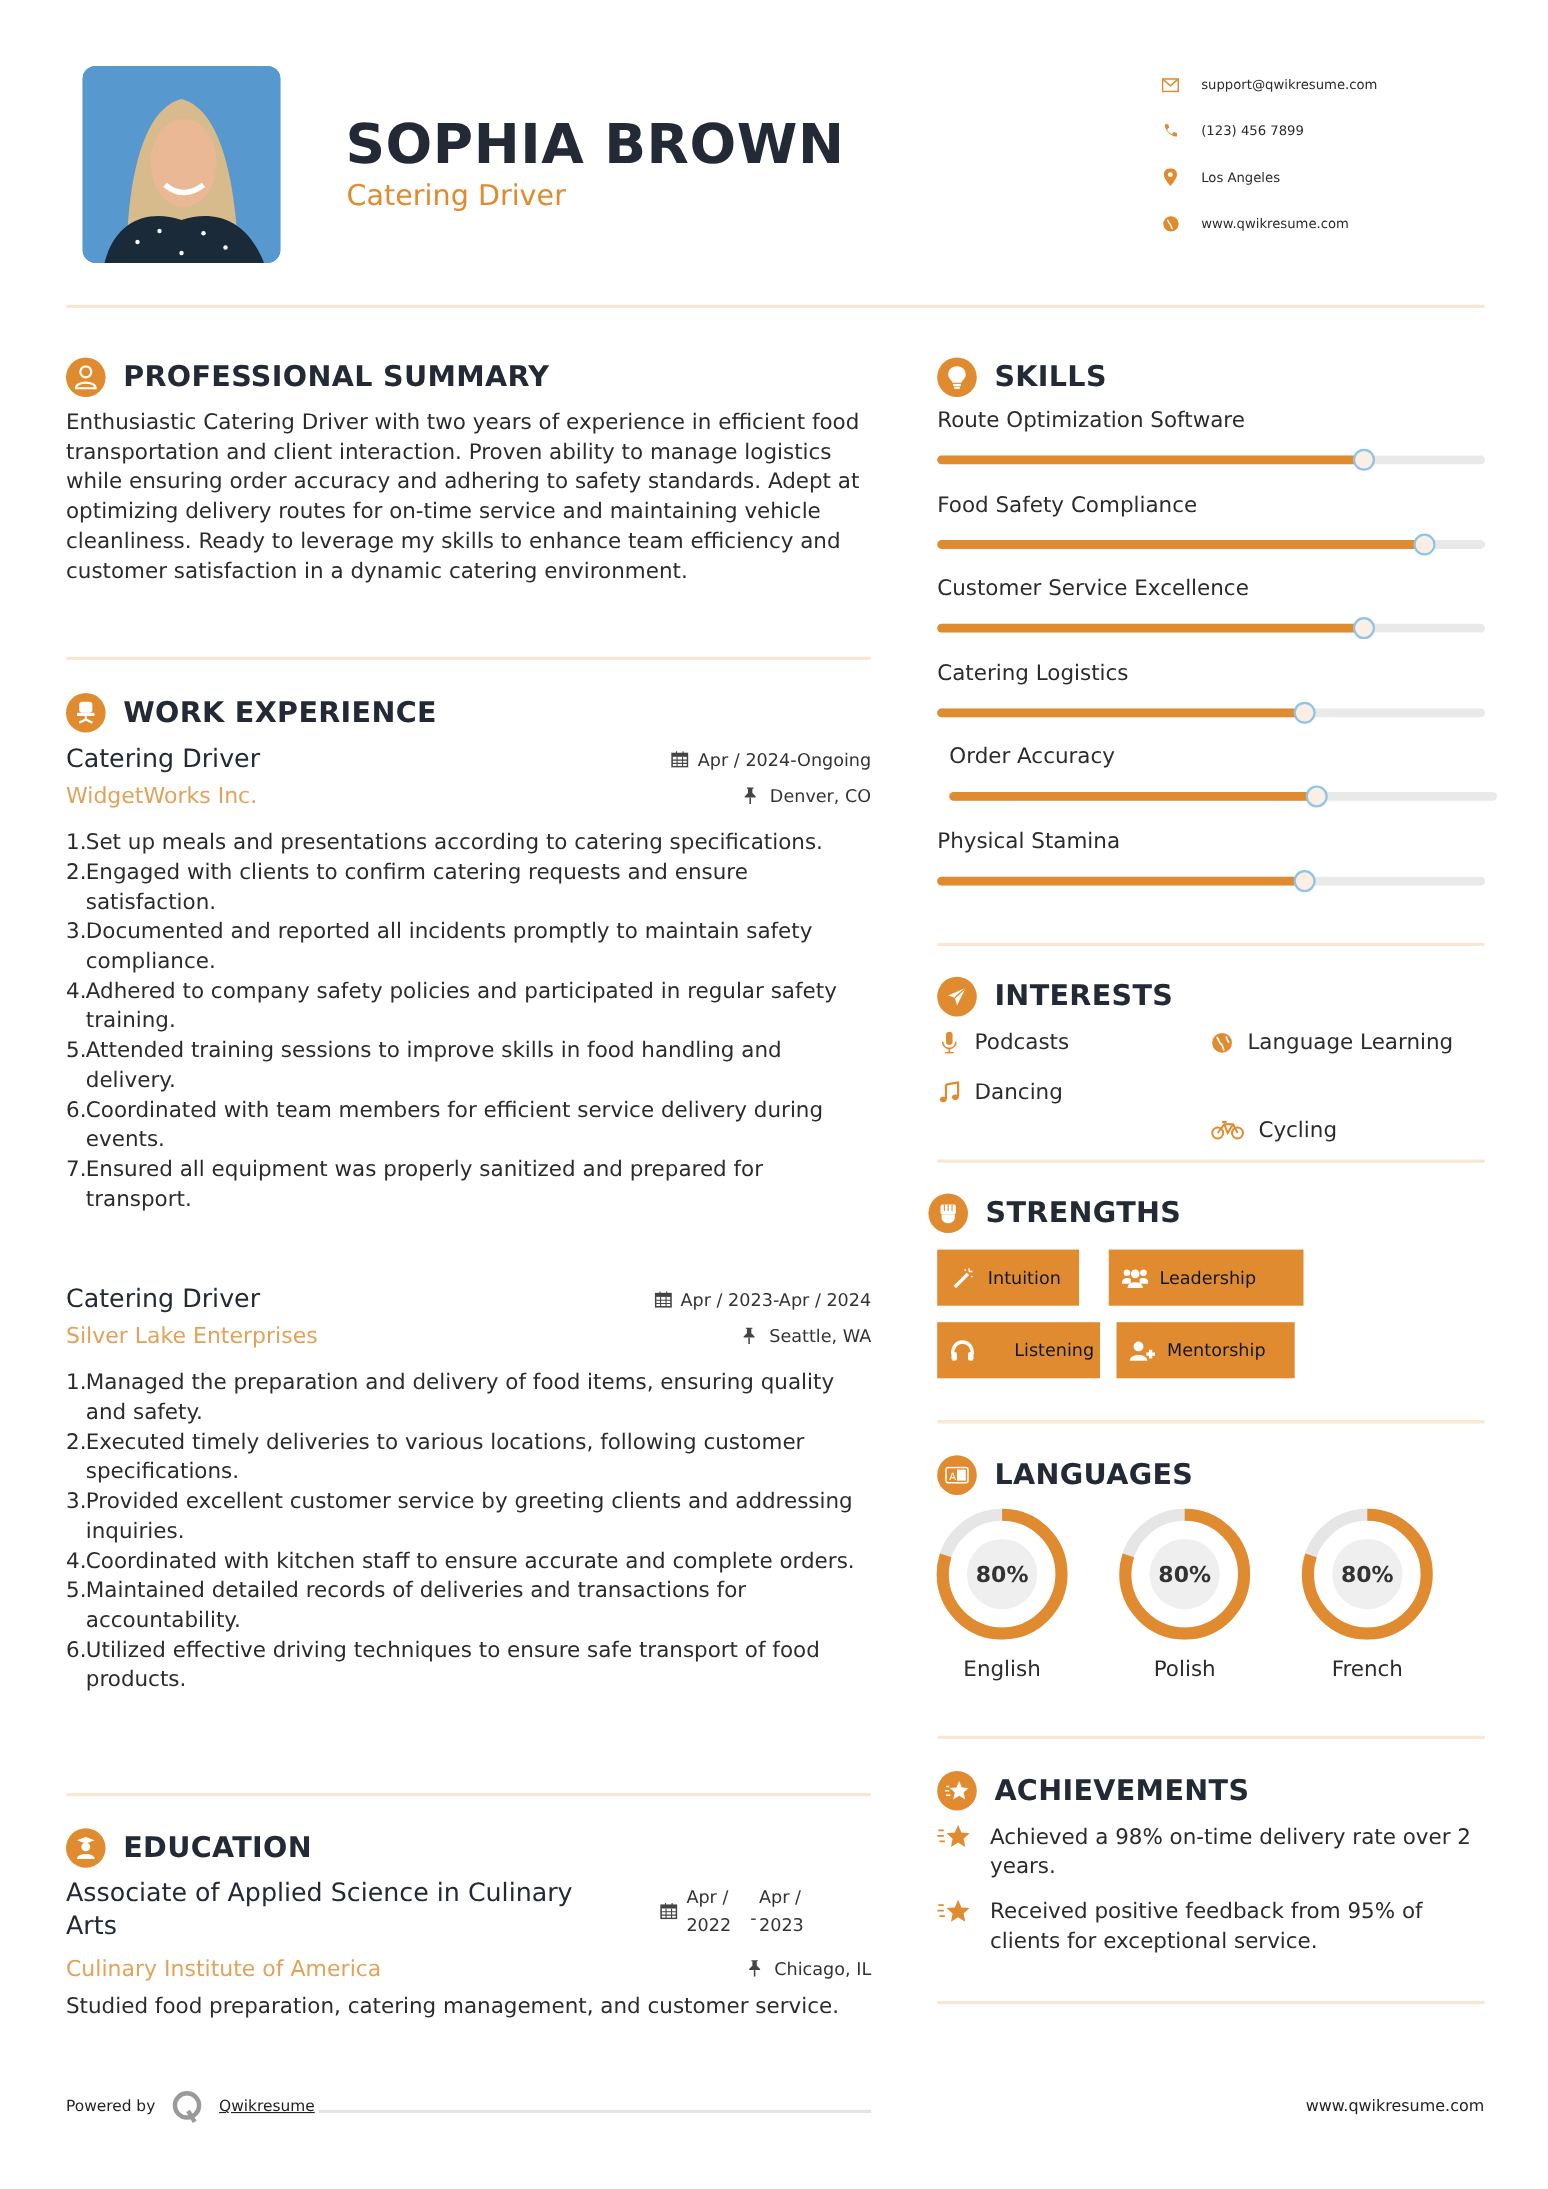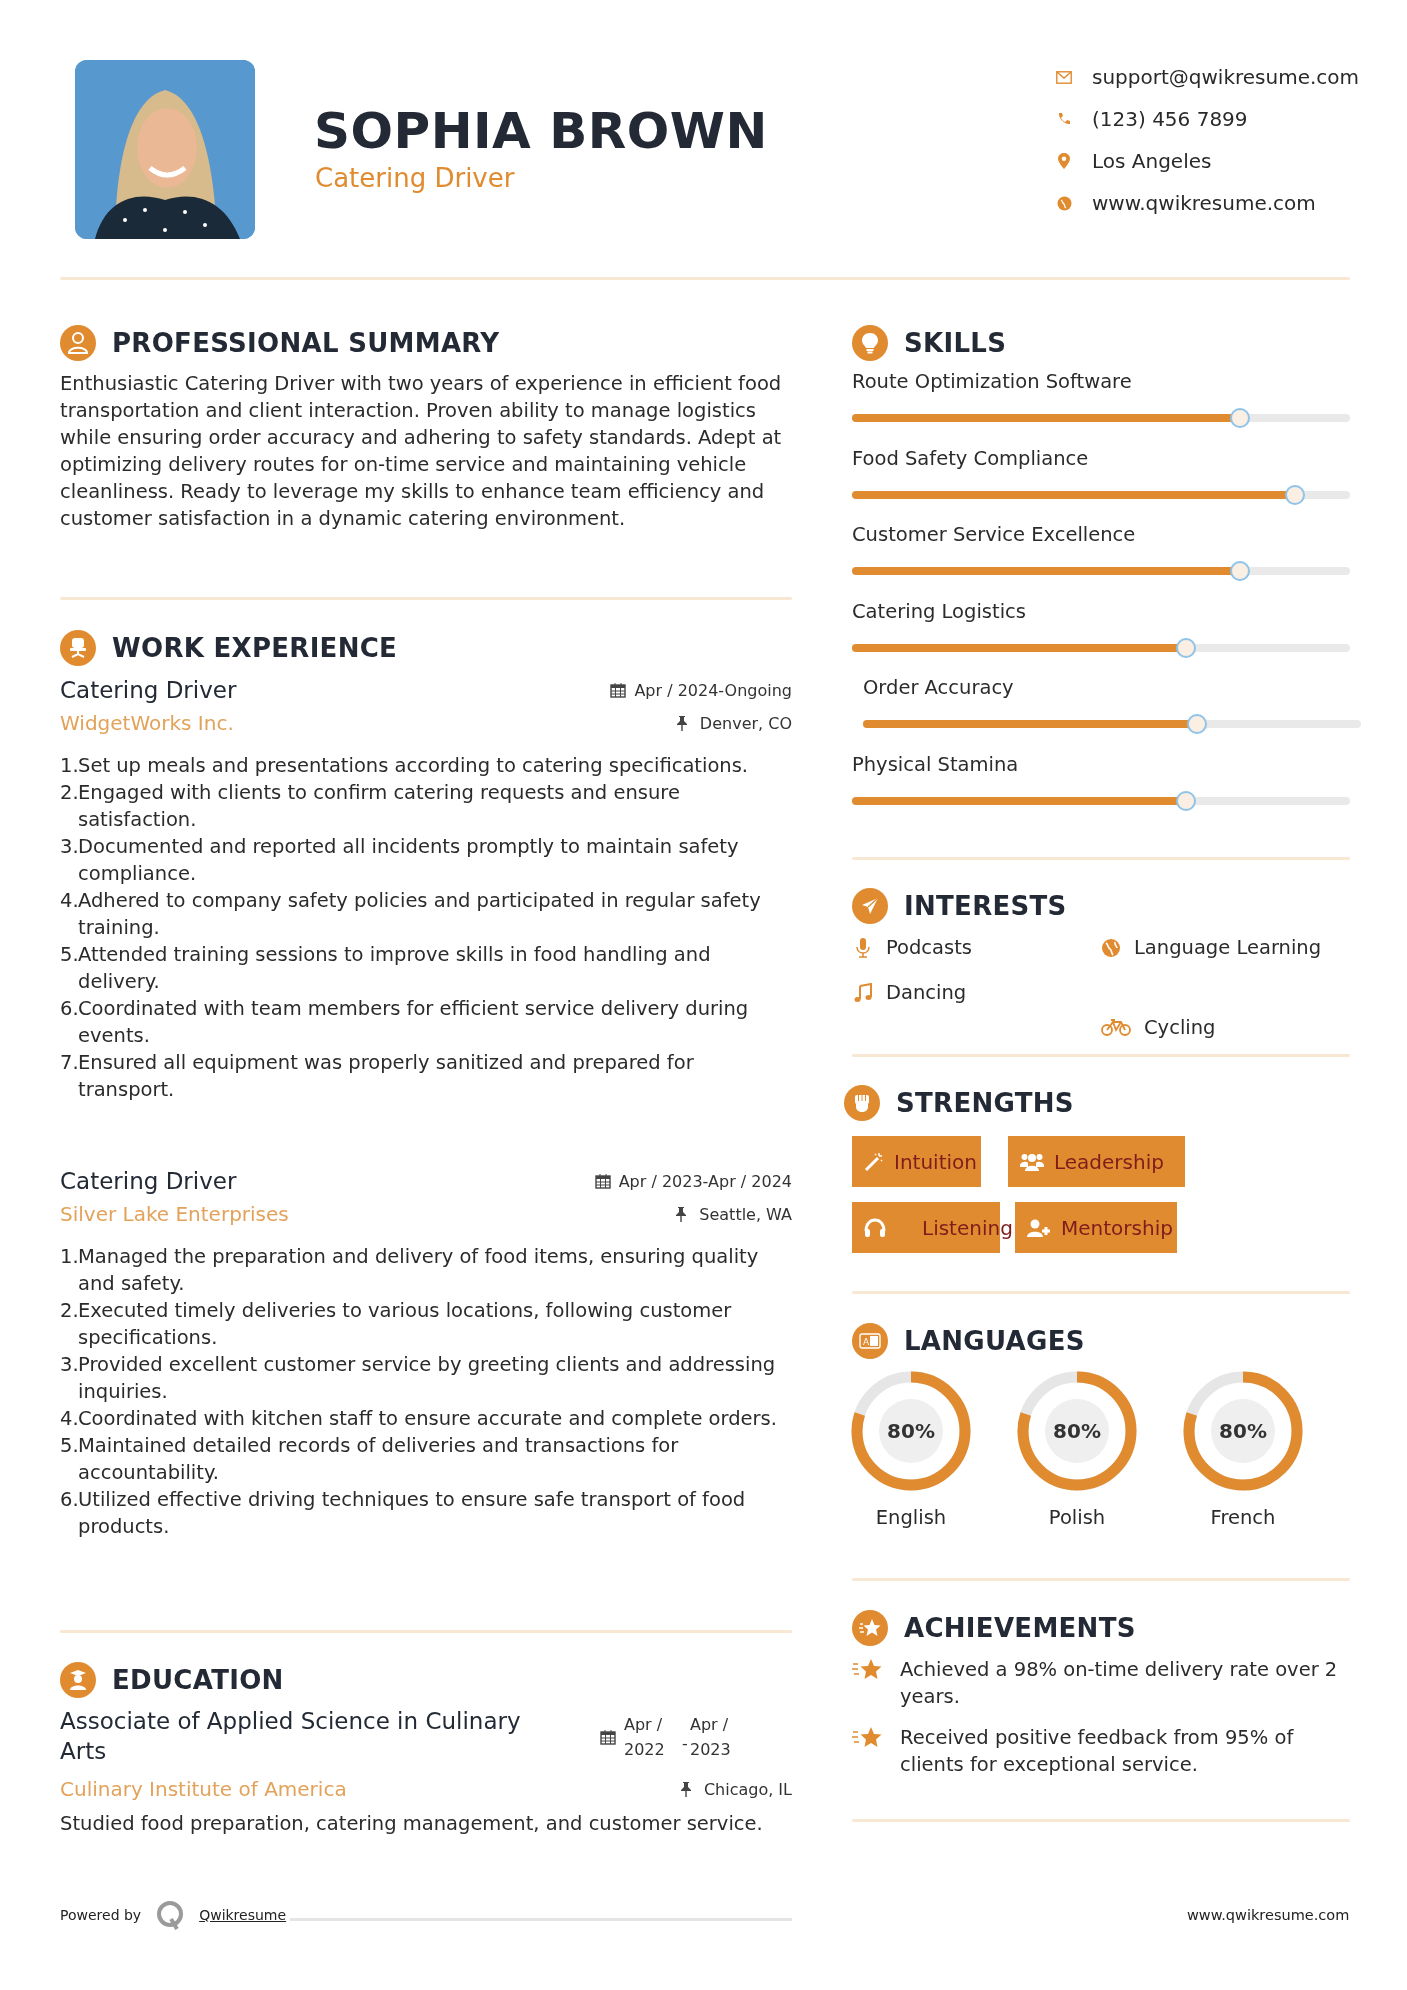--- a/index.html
+++ b/index.html
@@ -8,21 +8,21 @@
 
   .photo { position: absolute; left: 75px; top: 60px; width: 180px; height: 179px; border-radius: 12px; overflow: hidden; background: #5798cf; }
   .photo svg { width: 100%; height: 100%; display: block; }
 
   .name { position: absolute; left: 314px; top: 102px; font-size: 50px; font-weight: bold; color: #232a35; letter-spacing: 0.5px; font-family: "DejaVu Sans", sans-serif; }
   .title { position: absolute; left: 315px; top: 163px; font-size: 26px; color: #e08b2f; }
 
   .contacts { position: absolute; left: 1055px; top: 56px; }
   .contact-row { display: flex; align-items: center; height: 42px; }
   .contact-row .ci { width: 18px; height: 18px; margin-right: 19px; color: #e08b2f; display: flex; align-items: center; justify-content: center; }
-  .contact-row .ct { font-size: 20px; color: #2a2a2a; }
+  .contact-row .ct { font-size: 12px; color: #2a2a2a; }
 
   .hr { position: absolute; height: 3px; background: #f7e7d3; border-radius: 2px; }
 
   .sec-head { position: absolute; display: flex; align-items: center; }
   .sec-icon { width: 36px; height: 36px; border-radius: 50%; background: #e08b2f; display: flex; align-items: center; justify-content: center; margin-right: 16px; }
   .sec-title { font-size: 26px; font-weight: bold; color: #232a35; letter-spacing: 0.3px; }
 
   .left { position: absolute; left: 60px; width: 732px; }
   .para { font-size: 19.5px; line-height: 27px; color: #2b2b2b; }
 
@@ -40,21 +40,21 @@
   ol.bullets li::before { content: counter(n) "."; position: absolute; left: 0; }
   .skill { position: absolute; left: 852px; width: 498px; }
   .skill-name { font-size: 19.5px; color: #2b2b2b; height: 30px; }
   .track { position: relative; height: 8px; background: #e9e9e9; border-radius: 4px; margin-top: 14px; }
   .fill { position: absolute; left: 0; top: 0; height: 8px; background: #e08b2f; border-radius: 4px; }
   .knob { position: absolute; top: -6px; width: 20px; height: 20px; margin-left: -10px; border-radius: 50%; background: #fbeee3; border: 2px solid #8ec3ea; }
 
   .interest { position: absolute; display: flex; align-items: center; font-size: 19.5px; color: #2b2b2b; }
   .interest .ii { width: 22px; height: 22px; color: #e08b2f; margin-right: 12px; display: flex; align-items: center; justify-content: center; }
 
-  .chip { position: absolute; height: 51px; background: #e08b2f; color: #7f1d1d; font-size: 20px; display: flex; align-items: center; padding: 0 12px; }
+  .chip { position: absolute; height: 51px; background: #e08b2f; color: #0f172a; font-size: 16px; display: flex; align-items: center; padding: 0 12px; }
   .chip .chi { width: 24px; height: 24px; margin-right: 10px; display: flex; align-items: center; justify-content: center; color: #fff; }
 
   .lang { position: absolute; width: 122px; text-align: center; }
   .ring { width: 122px; height: 122px; position: relative; }
   .ring svg { width: 122px; height: 122px; display: block; }
   .ring .pct { position: absolute; left: 0; top: 0; width: 122px; height: 122px; display: flex; align-items: center; justify-content: center; font-size: 20px; font-weight: bold; color: #333; }
   .lang-name { font-size: 19.5px; color: #2b2b2b; margin-top: 14px; }
 
   .ach { position: absolute; left: 852px; width: 498px; display: flex; }
   .ach .ai { width: 34px; height: 30px; color: #e08b2f; margin-right: 14px; flex-shrink: 0; }

